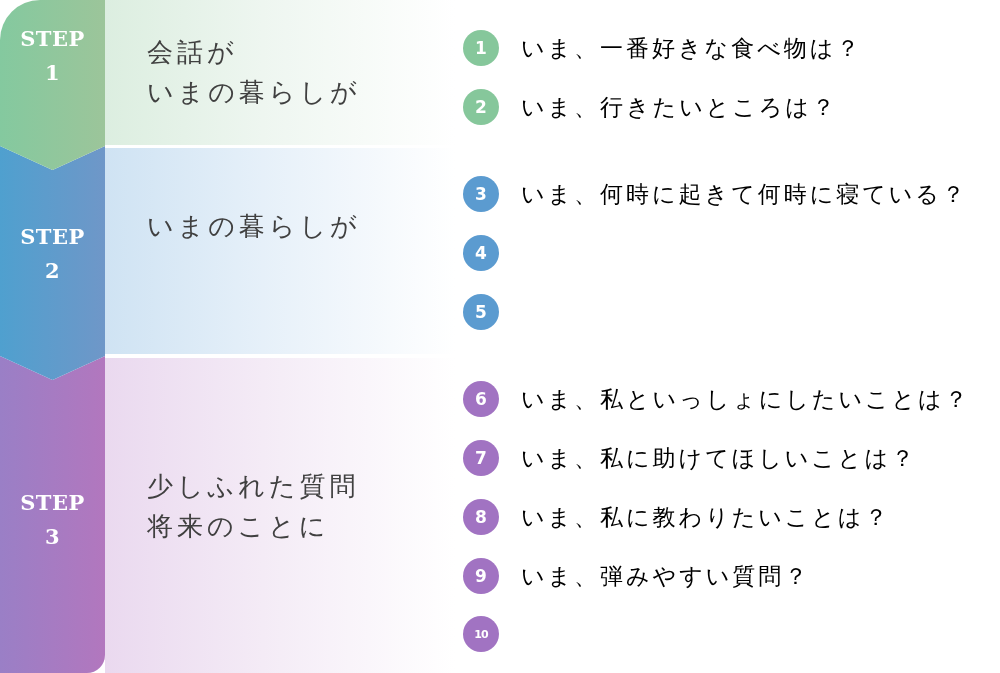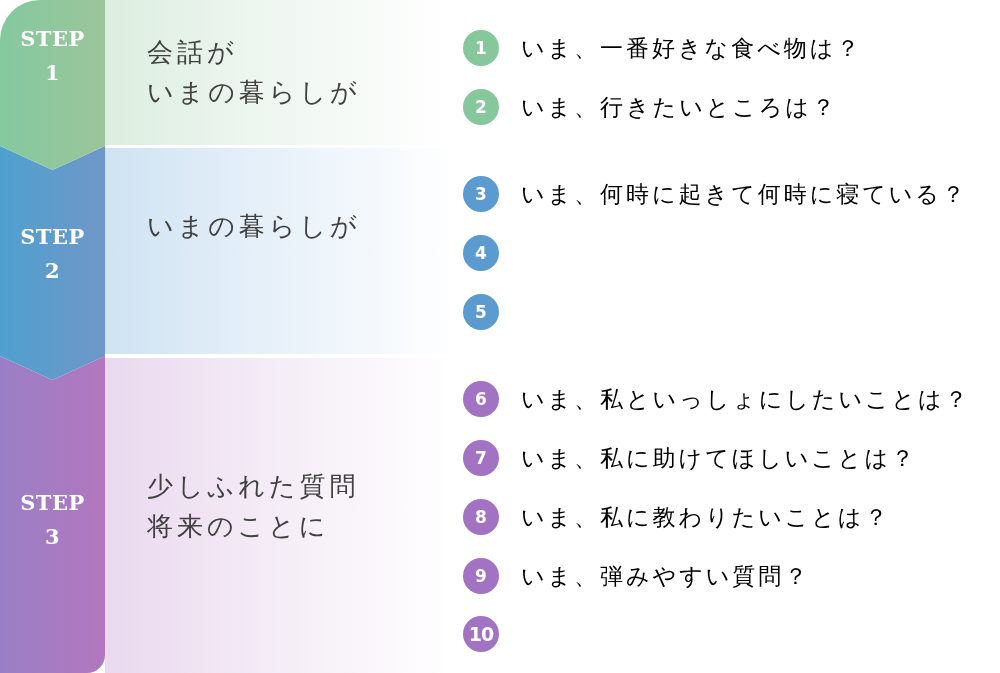--- a/index.html
+++ b/index.html
@@ -114,21 +114,21 @@
     font-weight: bold;
     font-size: 17px;
     display: flex;
     align-items: center;
     justify-content: center;
     flex: none;
   }
   .badge.green  { background: #86c79b; }
   .badge.blue   { background: #5b9bd0; }
   .badge.purple { background: #a173c2; }
-  .badge.two-digit { font-size: 19px; letter-spacing: -1px; }
+  .badge.two-digit { font-size: 11px; letter-spacing: -1px; }
   .q-text {
     margin-left: 22px;
     font-size: 23px;
     letter-spacing: 3px;
     color: #000000;
   }
 </style>
 </head>
 <body>
 

